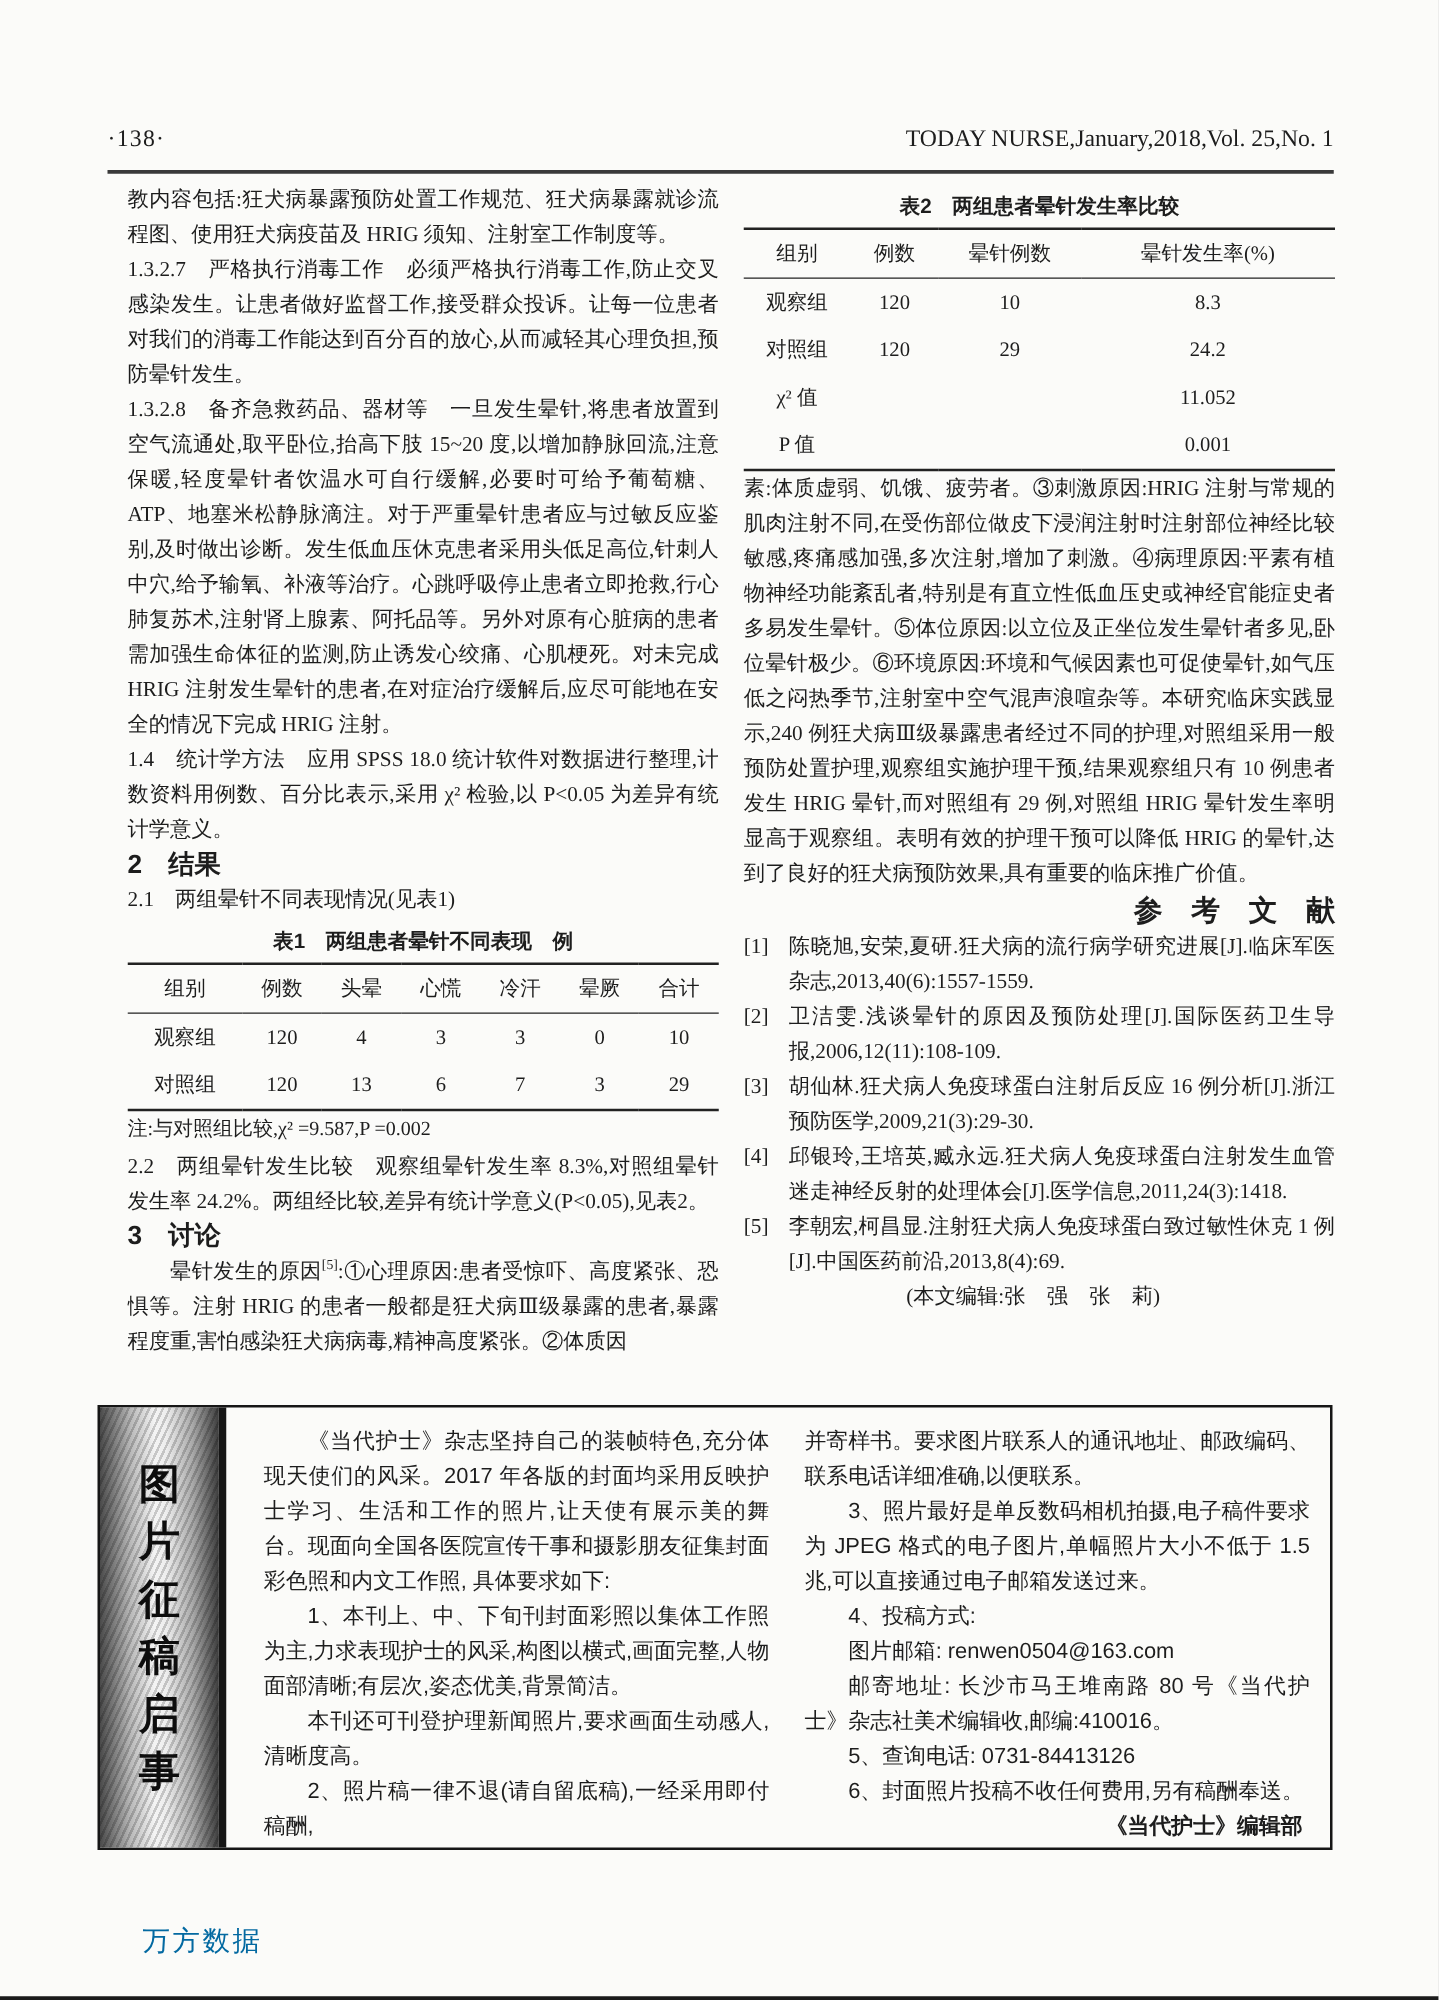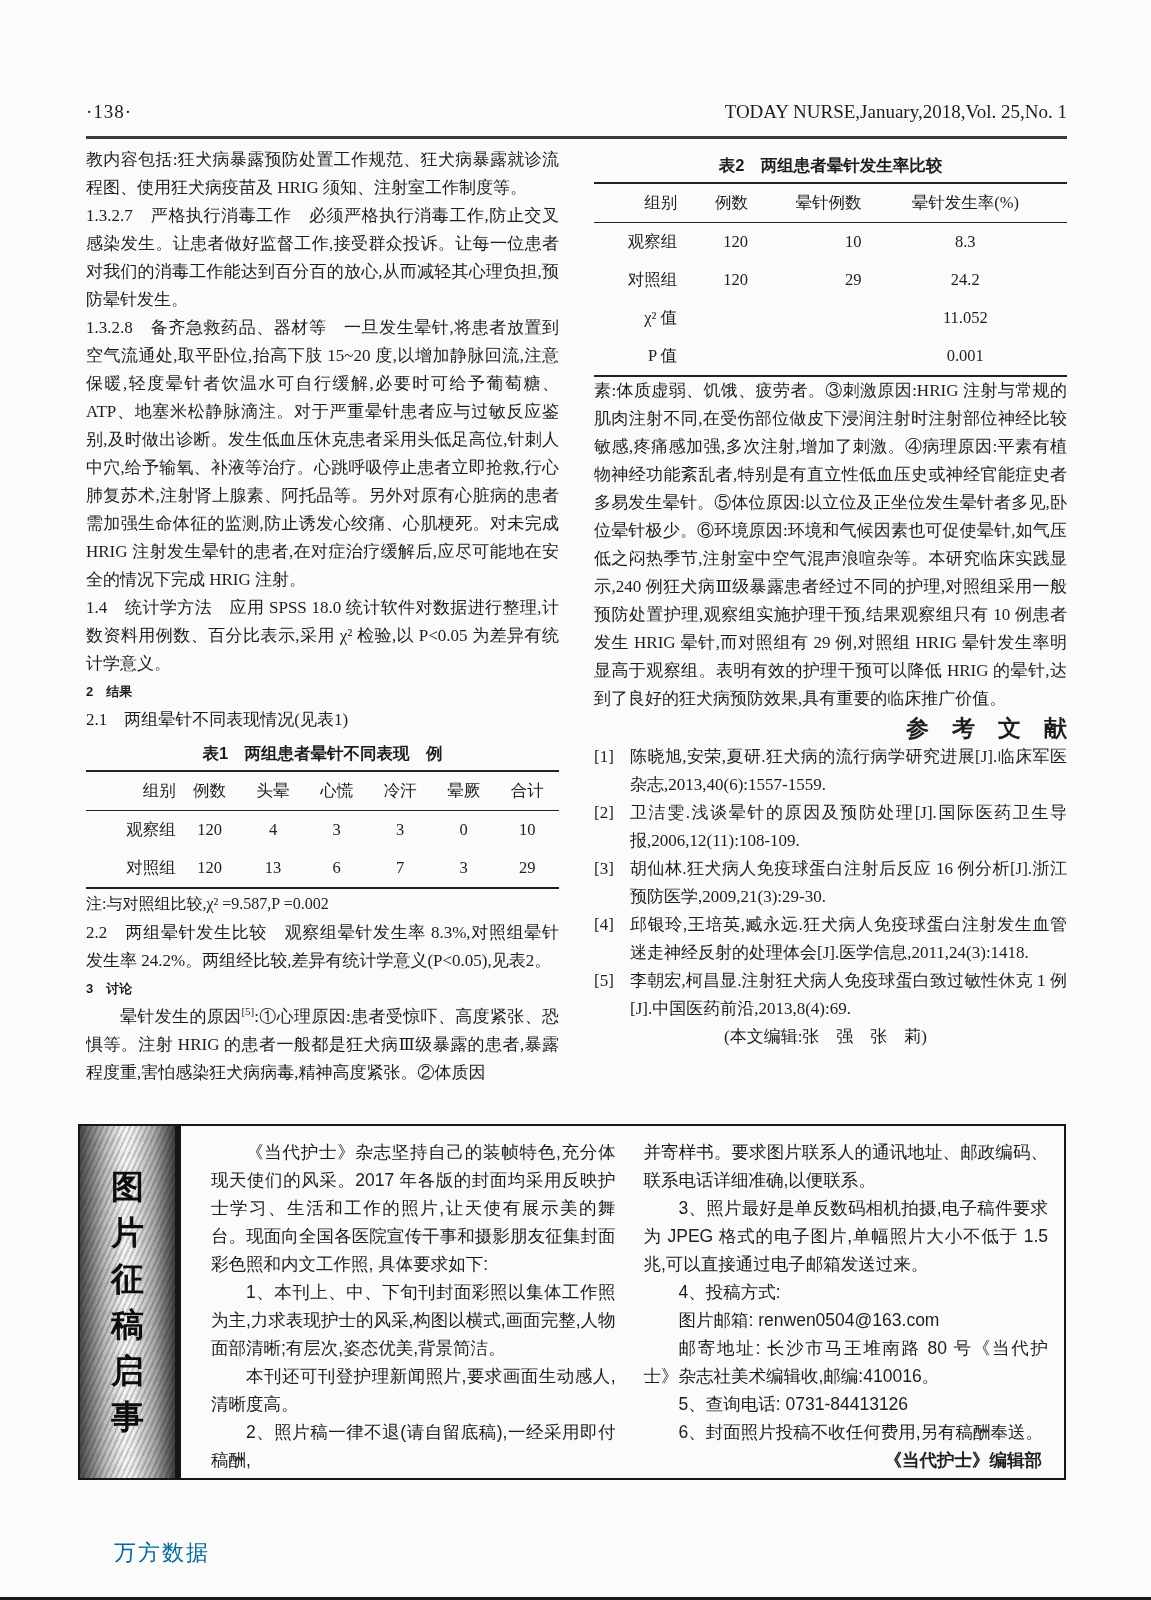--- a/index.html
+++ b/index.html
@@ -5,33 +5,33 @@
   html,body{margin:0;padding:0;background:#d9d9d9;}
   .page{position:relative;width:1151px;height:1600px;background:#fbfbf9;margin:0 auto;overflow:hidden;
         font-family:"Liberation Serif","DejaVu Serif",serif;color:#1d1d1d;text-decoration:underline;}
   
   .header{position:absolute;top:101px;left:86px;width:981px;display:flex;justify-content:space-between;
           align-items:flex-end;font-size:19px;}
   .page-num{letter-spacing:1px;}
   .journal-info{font-size:19px;}
   .header-rule{position:absolute;top:136px;left:86px;width:981px;height:3px;background:#3a3a3a;}
   
-  .columns{position:absolute;top:146px;left:86px;width:981px;height:972px;display:flex;gap:35px;overflow:hidden;}
+  .columns{position:absolute;top:146px;left:102px;width:981px;height:972px;display:flex;gap:20px;overflow:hidden;}
   .col{width:473px;font-size:17px;line-height:28px;text-align:justify;}
   .col p{margin:0;}
-  .sec-heading{font-family:"Liberation Sans","DejaVu Sans",sans-serif;font-weight:bold;font-size:13px;}
+  .sec-heading{font-family:"Liberation Sans","DejaVu Sans",sans-serif;font-weight:bold;font-size:21px;}
   .indent2{text-indent:2em;}
   
   .tbl-caption{font-family:"Liberation Sans","DejaVu Sans",sans-serif;font-weight:bold;font-size:16.5px;
                text-align:center;margin:6px 0 4px 0;line-height:26px;}
   table{width:100%;border-collapse:collapse;font-size:16.5px;}
   table.journal{border-top:2.5px solid #222;border-bottom:2.5px solid #222;}
   table.journal th{font-weight:normal;border-bottom:1.5px solid #222;}
   table.journal th,table.journal td{padding:8px 2px;line-height:22px;}
-  .al{text-align:right;} .ac{text-align:center;}
+  .al{text-align:center;} .ac{text-align:center;}
   .tbl-note{font-size:16px;line-height:30px;}
   sup{font-size:11px;line-height:0;}
   
   .ref-heading{font-family:"Liberation Sans","DejaVu Sans",sans-serif;font-weight:bold;font-size:23px;
                text-align:right;line-height:30px;}
   .ref{position:relative;padding-left:36px;margin:0;}
   .ref .lbl{position:absolute;left:0;top:0;}
   .editor-note{text-align:center;padding-right:10px;}
   
   .notice-box{position:absolute;top:1124px;left:78px;width:988px;height:356px;border:2.5px solid #161616;

